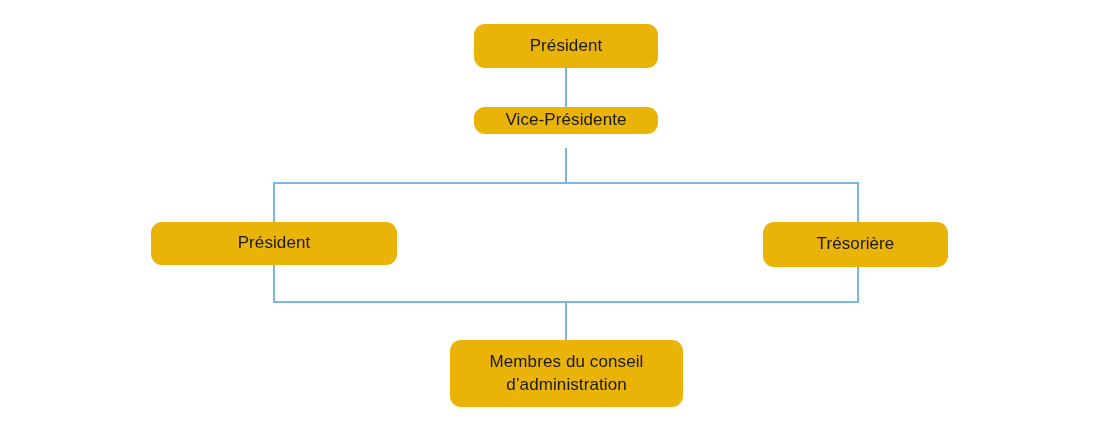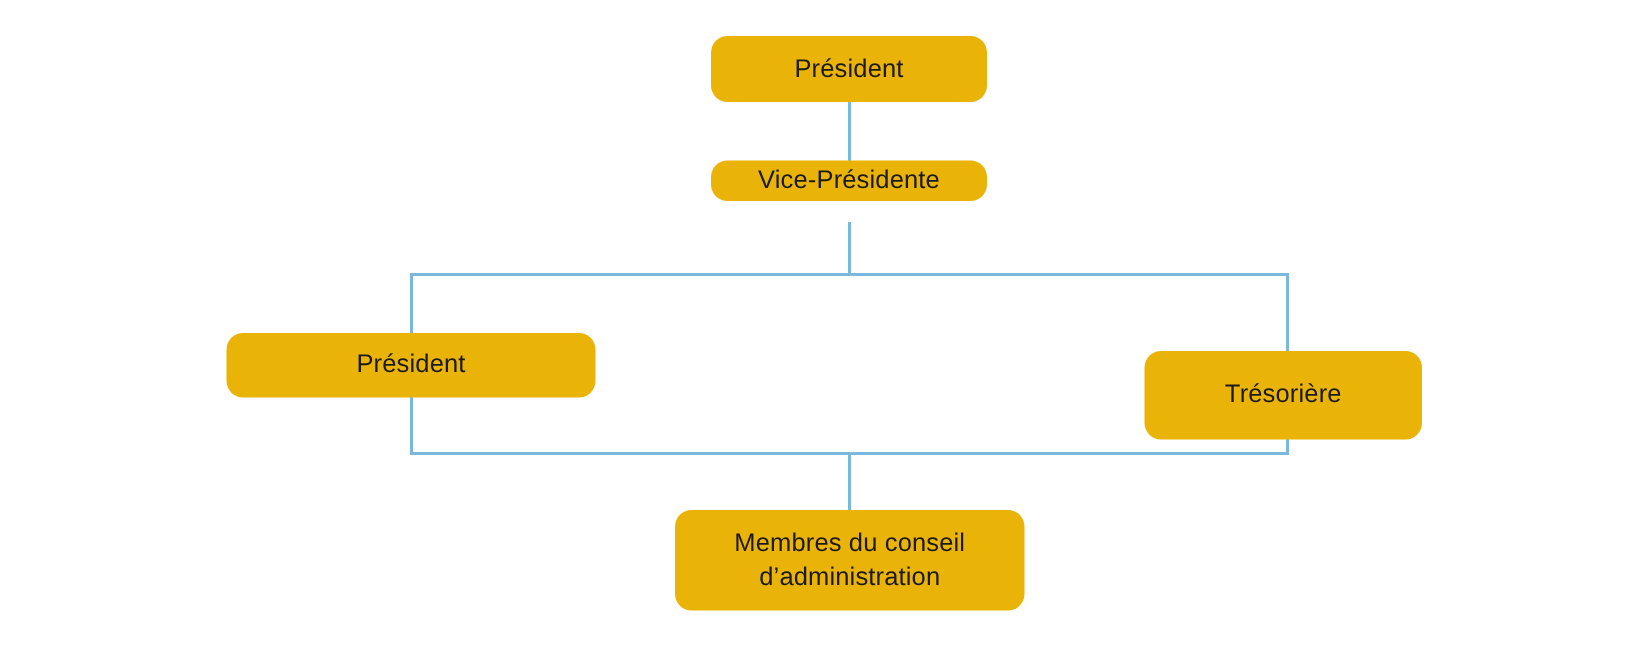--- a/index.html
+++ b/index.html
@@ -51,21 +51,21 @@
 
   .node-label {
     display: block;
     white-space: pre-line;
   }
 
   
   .node-president      { left: 474px; top: 24px;  width: 184px; height: 44px; }
   .node-vice-president { left: 474px; top: 107px; width: 184px; height: 27px; }
   .node-secretaire     { left: 151px; top: 222px; width: 246px; height: 43px; }
-  .node-tresoriere     { left: 763px; top: 234px; width: 185px; height: 59px; }
+  .node-tresoriere     { left: 763px; top: 222px; width: 185px; height: 45px; }
   .node-membres        { left: 450px; top: 340px; width: 233px; height: 67px; }
 </style>
 </head>
 <body>
 
 <div id="org-chart">
 
   <svg class="connector-layer" viewBox="0 0 1100 439" width="1100" height="439" xmlns="http://www.w3.org/2000/svg">
     <g stroke="#7ab8dd" stroke-width="2" fill="none" shape-rendering="crispEdges">
 

